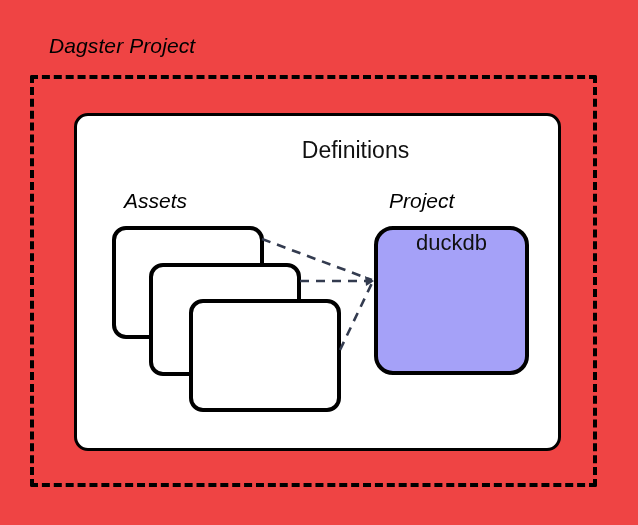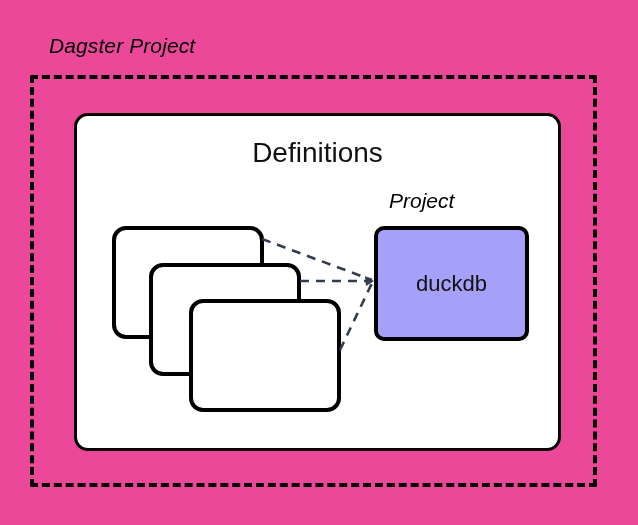--- a/index.html
+++ b/index.html
@@ -9,21 +9,21 @@
     background: #ffffff;
   }
   body {
     font-family: "Liberation Sans", sans-serif;
     -webkit-font-smoothing: antialiased;
   }
   #canvas {
     position: relative;
     width: 638px;
     height: 525px;
-    background: #ec4899;
+    background: #ef4444;
     overflow: hidden;
   }
 
   
   #project-title {
     position: absolute;
     left: 49px;
     top: 33px;
     font-size: 21px;
     font-style: italic;
@@ -58,24 +58,25 @@
     border: 3px solid #000000;
     border-radius: 14px;
     background: #ffffff;
   }
   #definitions-label {
     position: absolute;
     left: 74px;
     top: 137px;
     width: 487px;
     text-align: center;
-    font-size: 28px;
+    font-size: 23px;
     font-weight: 400;
     color: #111111;
     white-space: nowrap;
+    padding-left: 38px;
   }
 
   
   .section-label {
     position: absolute;
     font-size: 21px;
     font-style: italic;
     font-weight: 400;
     color: #000000;
     white-space: nowrap;
@@ -97,28 +98,28 @@
   #asset-card-1 { left: 112px; top: 226px; z-index: 3; }
   #asset-card-2 { left: 149px; top: 263px; z-index: 4; }
   #asset-card-3 { left: 189px; top: 299px; z-index: 5; }
 
   
   #duckdb-box {
     position: absolute;
     left: 374px;
     top: 226px;
     width: 155px;
-    height: 115px;
+    height: 149px;
     box-sizing: border-box;
     border: 4px solid #000000;
-    border-radius: 10px;
+    border-radius: 19px;
     background: #a5a1f8;
     z-index: 6;
     display: flex;
-    align-items: center;
+    align-items: flex-start;
     justify-content: center;
   }
   #duckdb-label {
     font-size: 22px;
     font-weight: 400;
     color: #111111;
     white-space: nowrap;
   }
 
   
@@ -137,20 +138,21 @@
 
 <div id="canvas">
 
   <div id="project-title">Dagster Project</div>
 
   <div id="project-boundary"></div>
 
   <div id="definitions-box"></div>
   <div id="definitions-label">Definitions</div>
 
+  <div id="assets-label" class="section-label">Assets</div>
   <div id="resource-label" class="section-label">Project</div>
 
   <div id="asset-card-1" class="asset-card"></div>
   <div id="asset-card-2" class="asset-card"></div>
   <div id="asset-card-3" class="asset-card"></div>
 
   <div id="duckdb-box">
     <span id="duckdb-label">duckdb</span>
   </div>
 

